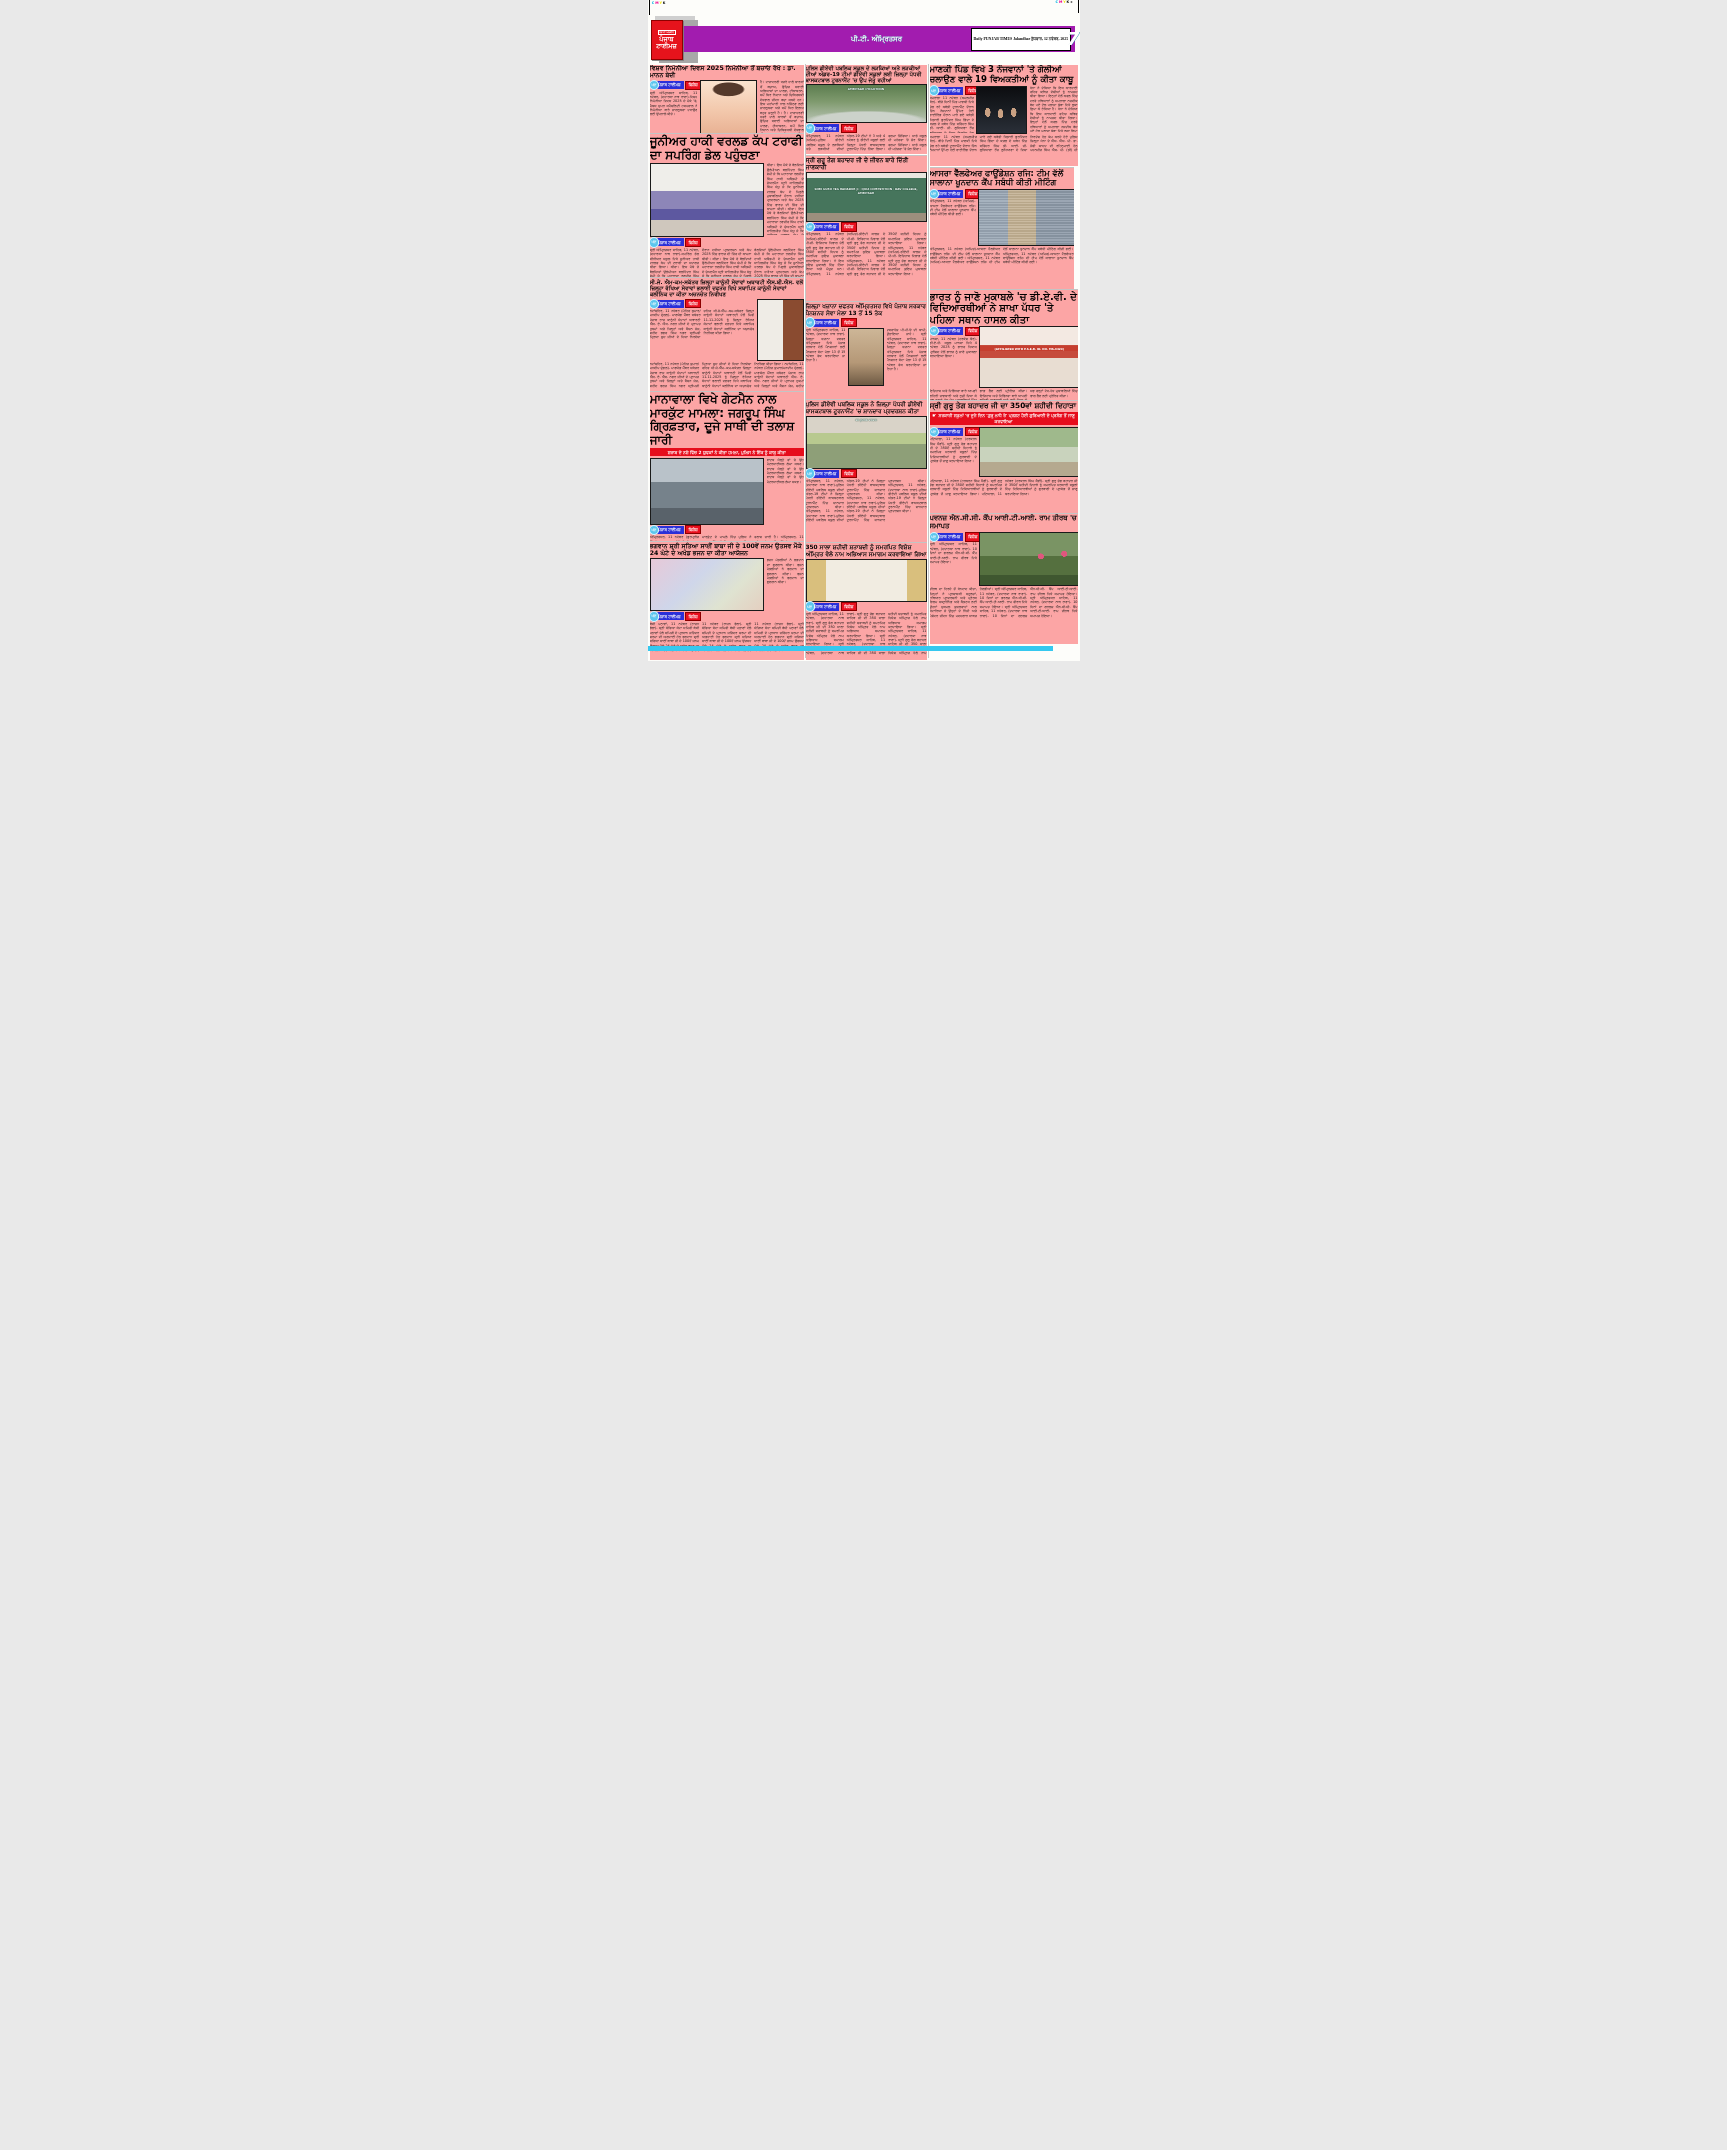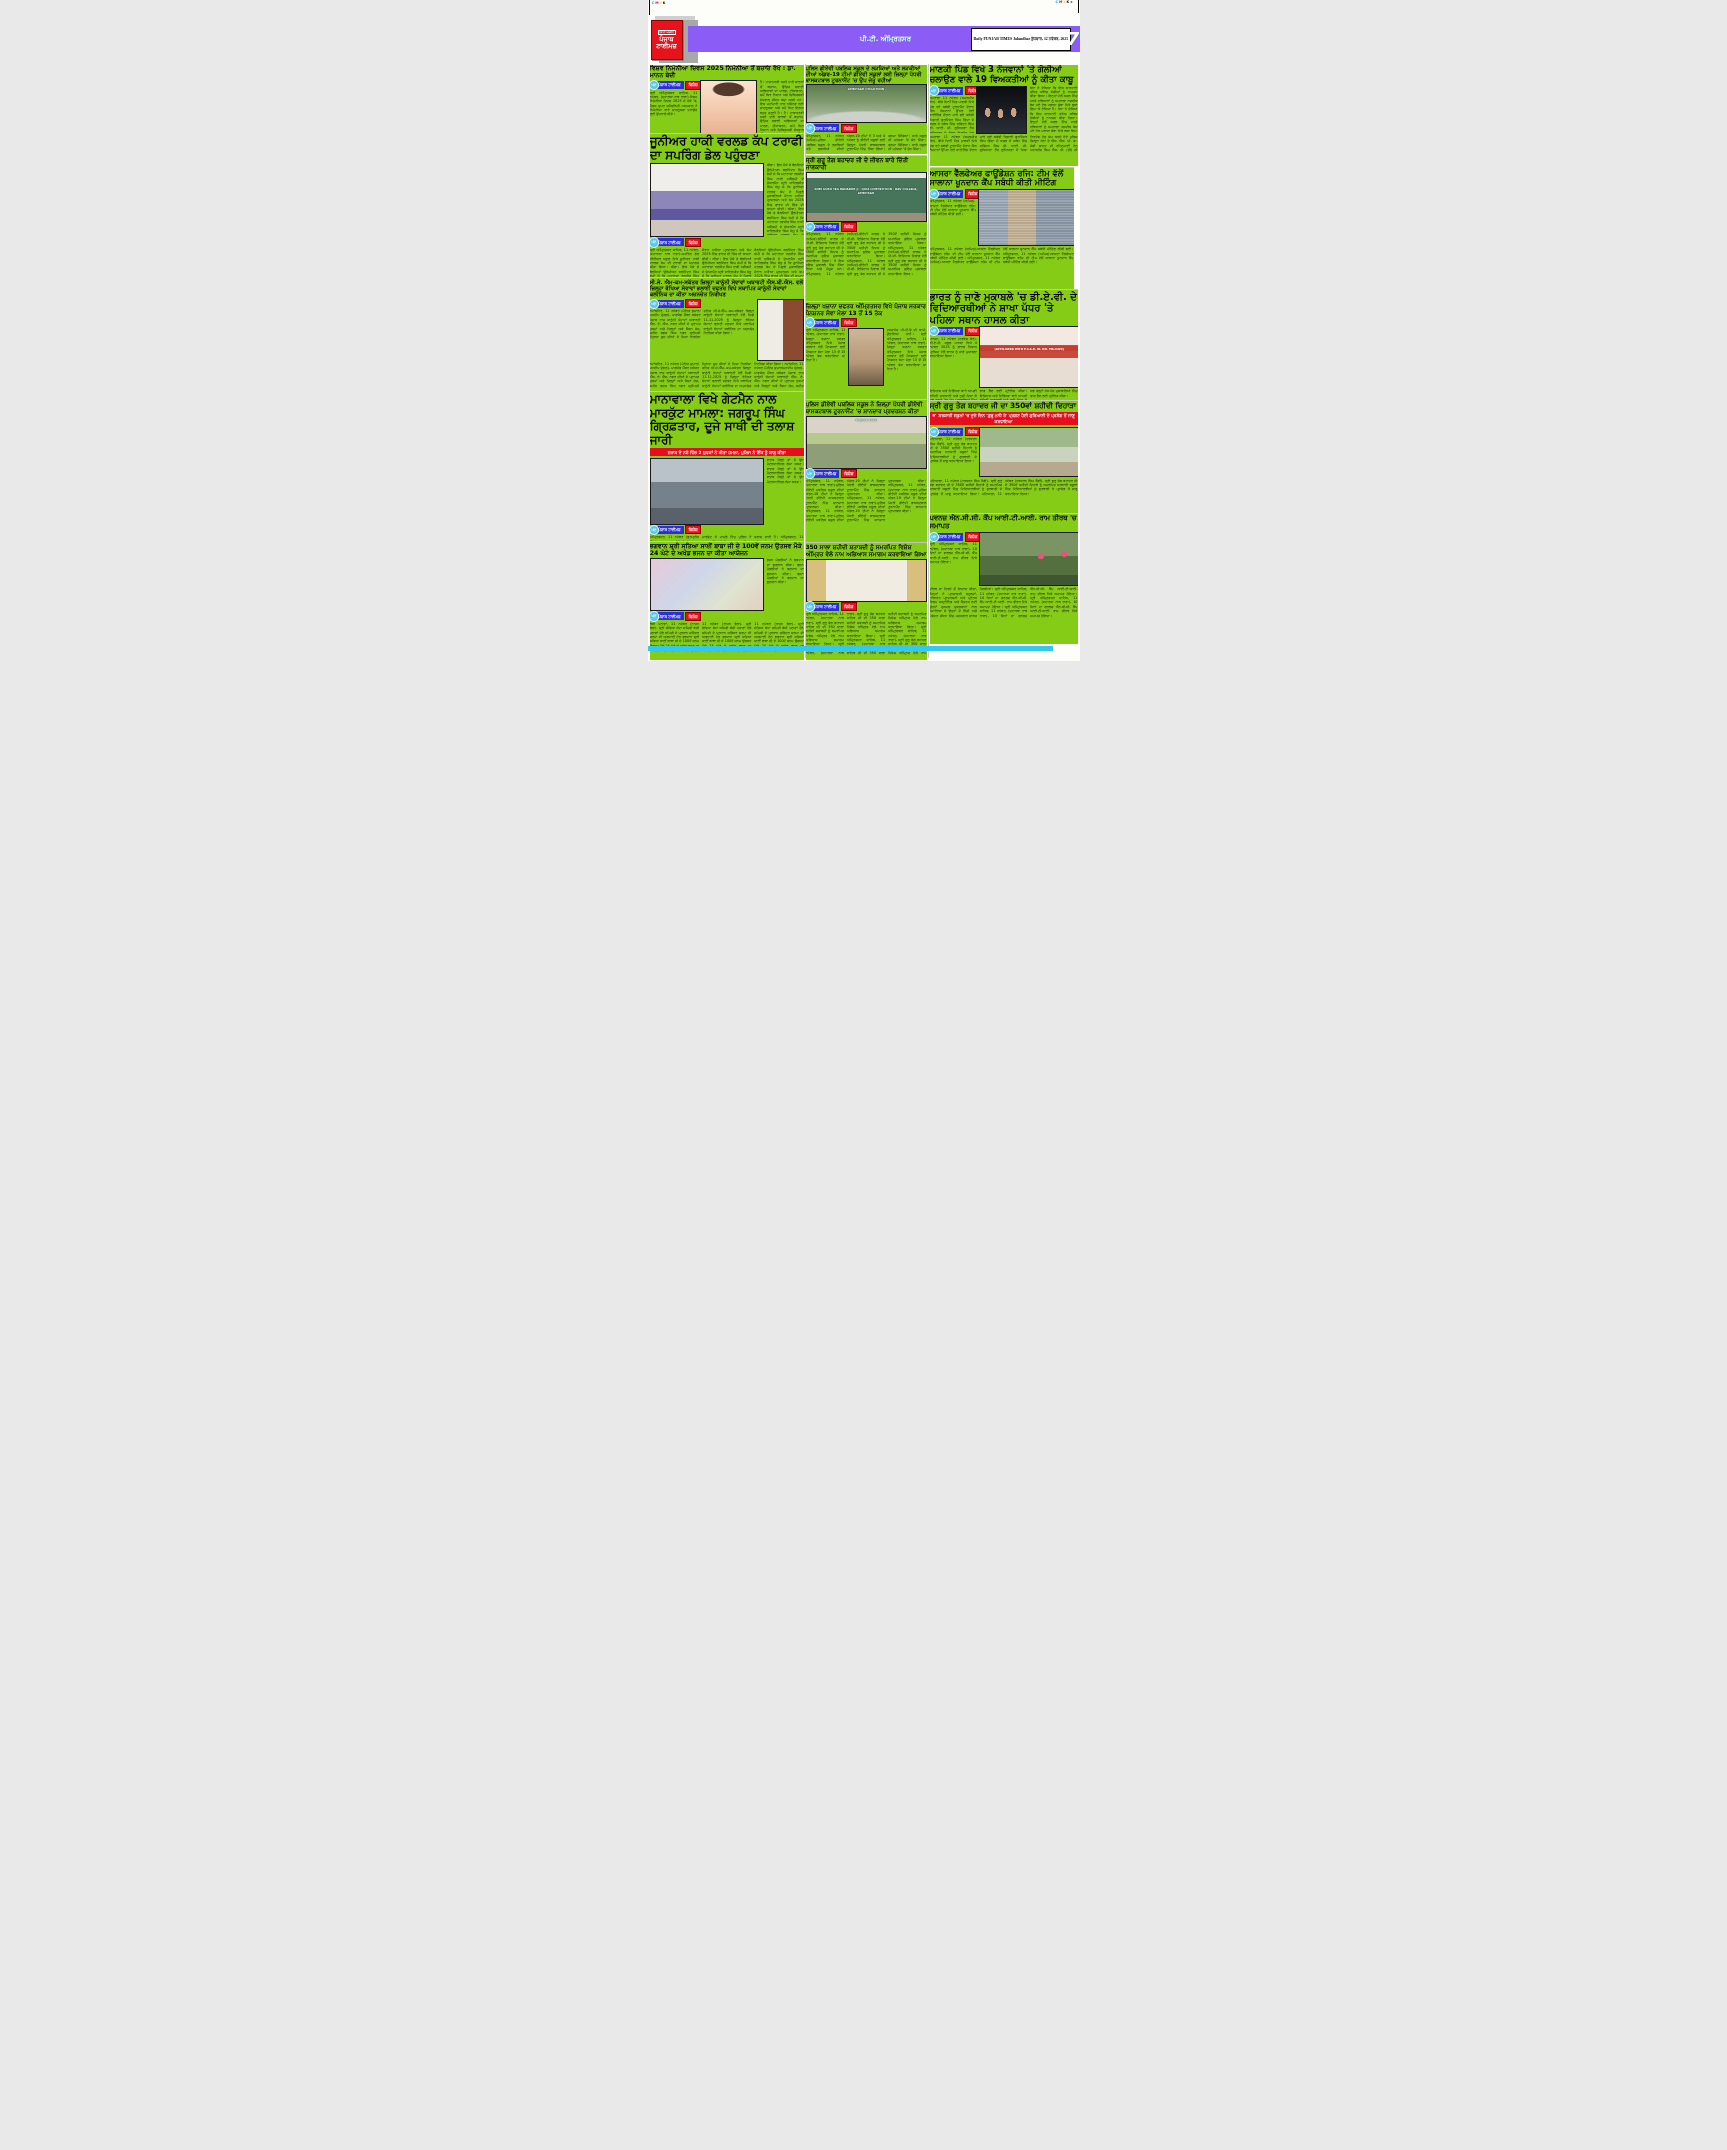--- a/index.html
+++ b/index.html
@@ -5,37 +5,37 @@
   html,body{margin:0;padding:0;background:#e9e9e9;}
   .page{position:relative;width:432px;height:661px;margin:0 auto;background:#fdfdfa;
         font-family:"DejaVu Sans",sans-serif;overflow:hidden;}
   
   .cmyk{position:absolute;font-size:3.4px;font-weight:800;letter-spacing:0.9px;}
   .cmyk .c{color:#00b3e3}.cmyk .m{color:#ec008c}.cmyk .y{color:#f5e400}.cmyk .k{color:#000}
   .cropline{position:absolute;background:#000;}
   
   .mh-shadow1{position:absolute;left:7.7px;top:16.3px;width:40px;height:45px;background:#cfcfcf;}
   .mh-shadow2{position:absolute;left:11.6px;top:20px;width:39px;height:43px;background:#a8a8a8;}
-  .mh-cyan{position:absolute;left:40px;top:26px;width:396px;height:26px;background:#8b5cf6;
+  .mh-cyan{position:absolute;left:31px;top:26px;width:396px;height:26px;background:#a21caf;
            display:flex;align-items:center;justify-content:center;}
   .mh-edition{color:#fff;font-weight:800;font-size:6.9px;text-shadow:0.4px 0.4px 0 #1b7ea0;}
   .mh-red{position:absolute;left:3px;top:20px;width:30px;height:38px;background:#e6131c;
           border:0.4px solid #8d0000;color:#fff;text-align:center;display:flex;flex-direction:column;
           align-items:center;justify-content:center;gap:0.4px;box-shadow:0.9px 0.9px 0 #7e7e7e;}
   .mh-tagline{font-size:2.4px;font-weight:700;border:0.4px solid #fff;padding:0 0.9px;}
   .mh-logo1,.mh-logo2{font-size:6.5px;font-weight:700;line-height:1.05;}
   .mh-issue{position:absolute;left:323px;top:28px;width:97px;height:20.6px;background:#fff;
             border:0.4px solid #000;display:flex;align-items:center;justify-content:center;text-align:center;
             font-family:"Liberation Serif",serif;font-weight:700;font-size:3.9px;color:#000;padding:0 0.9px;}
   .mh-pageno{position:absolute;left:420px;top:25px;width:11.2px;height:27px;color:#fff;
              font-size:18px;font-weight:800;font-style:italic;display:flex;align-items:center;justify-content:center;
              text-shadow:0.4px 0.4px 0.4px #1b7ea0;}
   
   .vsep{position:absolute;top:64px;bottom:2.6px;width:0.4px;background:#c6c6c6;}
-  .art{position:absolute;overflow:hidden;background:#84cc16;}
+  .art{position:absolute;overflow:hidden;background:#fca5a5;}
   .art.bt{border-top:0.4px solid #c4c4c4;padding-top:1.3px;}
   .art h2{margin:0 0 1.3px 0;font-weight:800;color:#000;line-height:1.12;letter-spacing:0;}
   .s12{font-size:5.4px}.s13{font-size:5.8px}.s14{font-size:6px}.s145{font-size:6.2px}
   .s15{font-size:12px}.s16{font-size:6.9px}.s165{font-size:10px}.s17{font-size:7.3px}
   .s19{font-size:8.2px}.s20{font-size:8.6px}
   .txt{font-size:3.4px;line-height:1.28;text-align:justify;color:#161616;overflow:hidden;}
   .cols2{column-count:2;column-gap:3px;}
   .cols3{column-count:3;column-gap:3px;}
   .r{display:flex;gap:2.6px;}
   .subhead{background:#e60d1c;color:#fff;font-weight:700;text-align:center;font-size:4.3px;

